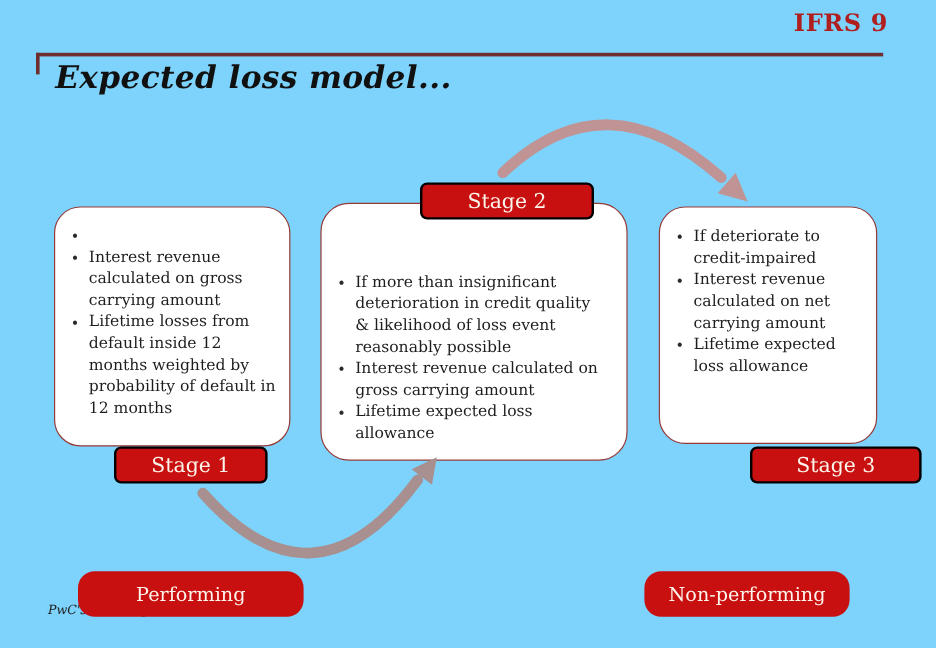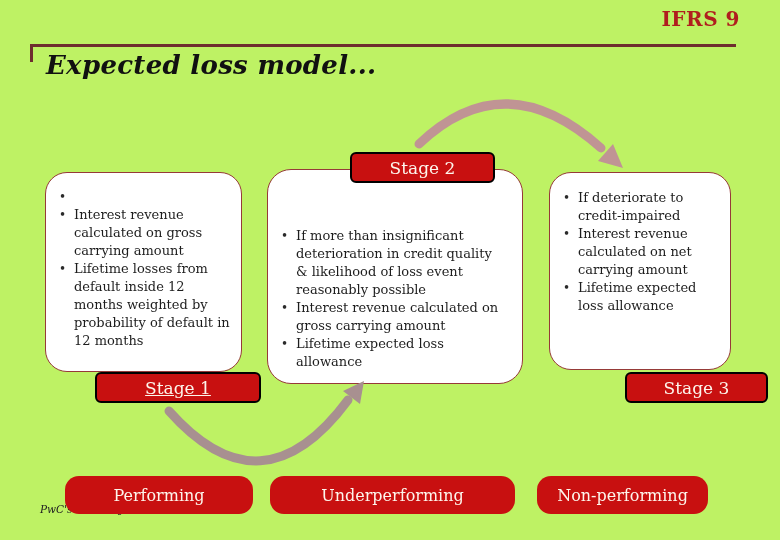--- a/index.html
+++ b/index.html
@@ -1,17 +1,17 @@
 <!DOCTYPE html>
 <html><head>
 <meta charset="utf-8">
 <style>
   html,body{margin:0;padding:0;background:#ffffff;}
   .slide{
-    position:relative;width:780px;height:540px;background:#bef264;overflow:hidden;
+    position:relative;width:780px;height:540px;background:#7dd3fc;overflow:hidden;
     font-family:"DejaVu Serif","Liberation Serif",serif;
   }
   
   .brand{
     position:absolute;top:7px;right:40px;
     font-size:20px;font-weight:bold;color:#b01e1e;letter-spacing:.5px;
   }
   .topline{position:absolute;left:30px;top:44px;width:706px;height:3px;background:#6e2e2e;}
   .bracket{position:absolute;left:30px;top:44px;width:3px;height:18px;background:#6e2e2e;}
   .title{
@@ -31,21 +31,21 @@
   .box1{left:45px;top:172px;width:197px;height:200px;border-radius:22px;padding:15px 5px 0 13px;}
   .box2{left:267px;top:169px;width:256px;height:215px;border-radius:24px;padding:57px 16px 0 13px;}
   .box3{left:549px;top:172px;width:182px;height:198px;border-radius:22px;padding:16px 8px 0 13px;}
   
   .stage-label{
     position:absolute;z-index:4;background:#c81010;border:2px solid #000000;border-radius:6px;
     color:#fdf5ec;font-size:17px;display:flex;align-items:center;justify-content:center;
     box-sizing:border-box;
   }
   .stage2{left:350px;top:152px;width:145px;height:31px;}
-  .stage1{left:95px;top:372px;width:166px;height:31px;text-decoration:underline;}
+  .stage1{left:95px;top:372px;width:128px;height:31px;}
   .stage3{left:593px;top:372px;width:143px;height:31px;margin-left:32px;}
   
   .status-bar{
     position:absolute;top:476px;height:38px;background:#c81010;color:#fdf5ec;
     font-size:16px;display:flex;align-items:center;justify-content:center;z-index:2;border-radius:14px;
   }
   .perf{left:65px;width:188px;}
   .underperf{left:270px;width:245px;}
   .nonperf{left:537px;width:171px;}
   
@@ -120,18 +120,17 @@
           <span>Lifetime expected loss allowance</span>
         </li>
     </ul>
   </div>
 
   <div class="stage-label stage1">Stage 1</div>
   <div class="stage-label stage2">Stage 2</div>
   <div class="stage-label stage3">Stage 3</div>
 
   <div class="status-bar perf">Performing</div>
-  <div class="status-bar underperf">Underperforming</div>
   <div class="status-bar nonperf">Non-performing</div>
 
   <div class="footer">PwC's Academy</div>
 
 </div>
 
 </body></html>

